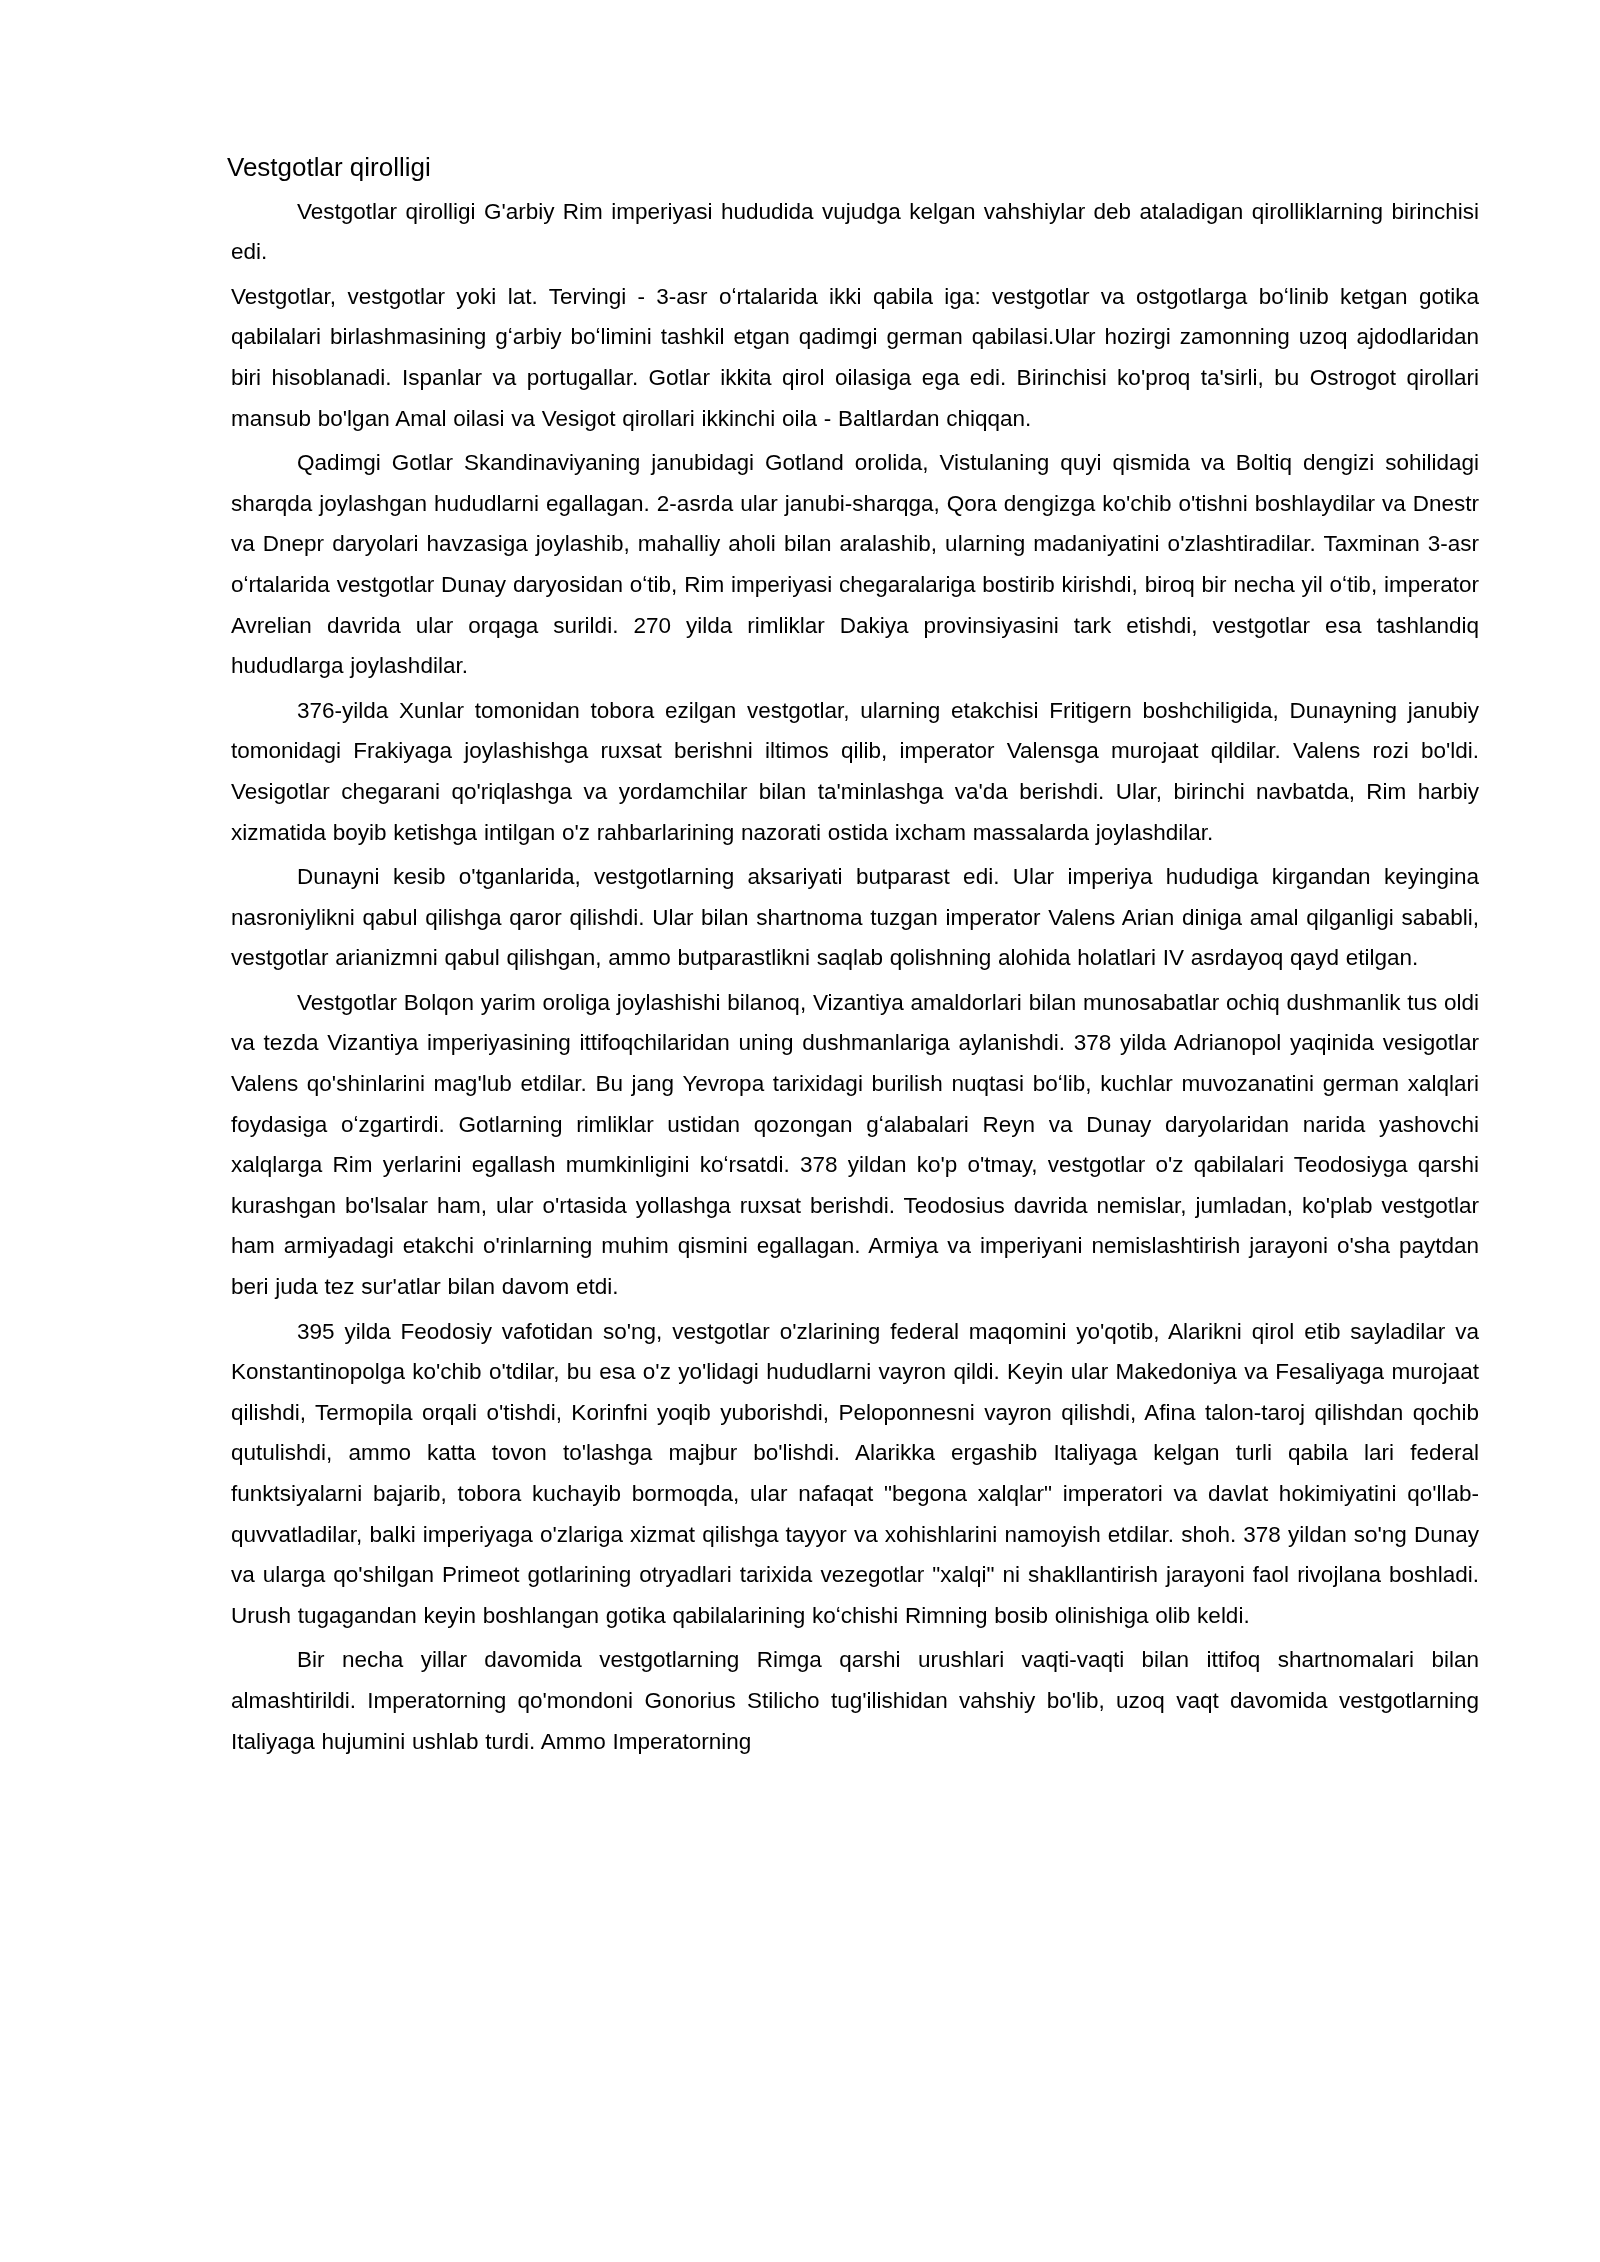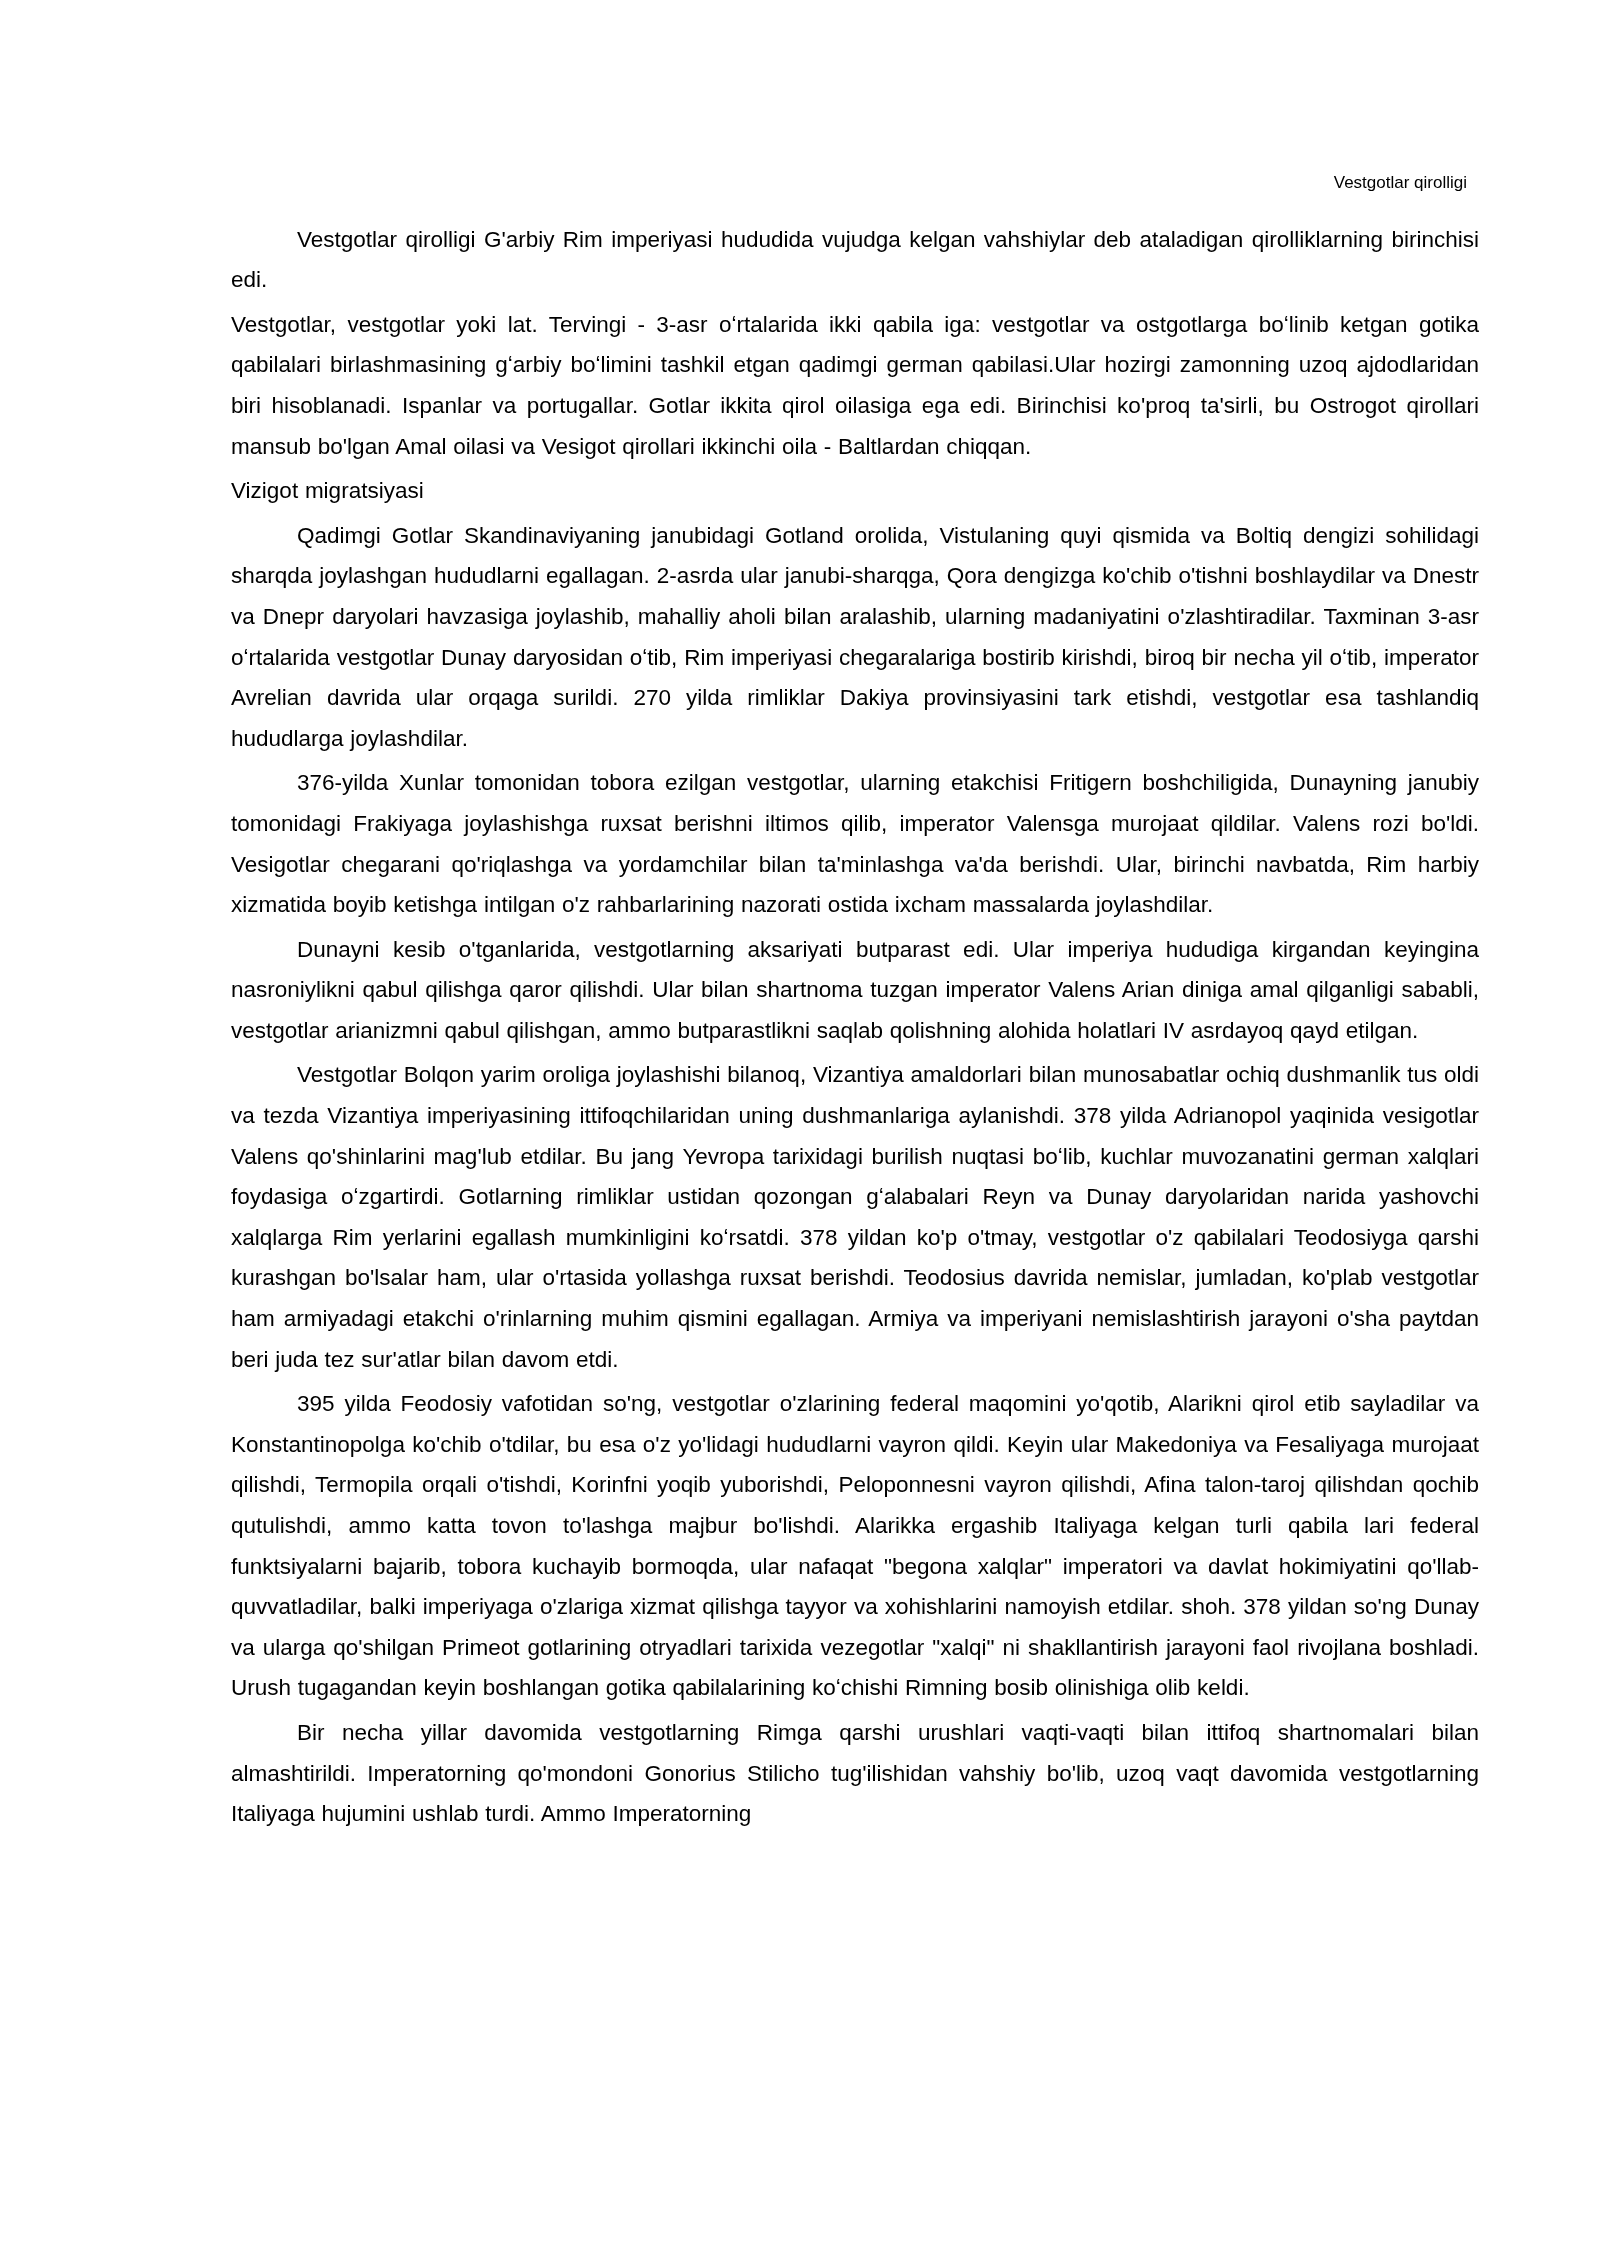--- a/index.html
+++ b/index.html
@@ -15,25 +15,25 @@
   }
   .page {
     box-sizing: border-box;
     width: 1600px;
     height: 2262px;
     padding: 147px 117px 0 227px;
     background: #ffffff;
     overflow: hidden;
   }
   .doc-title {
-    margin: 16px;
-    font-size: 17px;
+    margin: 0;
+    font-size: 26px;
     font-weight: 400;
     line-height: 40.6px;
-    text-align: right;
+    text-align: left;
   }
   .para {
     margin: 4px;
     font-size: 22.5px;
     line-height: 40.6px;
     text-align: justify;
     word-spacing: 0.5px;
   }
   .para.indent {
     text-indent: 66px;
@@ -45,21 +45,20 @@
 </head>
 <body>
 
 <div class="page">
   <h1 class="doc-title">Vestgotlar qirolligi</h1>
 
   <p class="para indent">Vestgotlar qirolligi G'arbiy Rim imperiyasi hududida vujudga kelgan vahshiylar deb ataladigan qirolliklarning birinchisi edi.</p>
 
   <p class="para flush">Vestgotlar, vestgotlar yoki lat. Tervingi - 3-asr oʻrtalarida ikki qabila iga: vestgotlar va ostgotlarga boʻlinib ketgan gotika qabilalari birlashmasining gʻarbiy boʻlimini tashkil etgan qadimgi german qabilasi.Ular hozirgi zamonning uzoq ajdodlaridan biri hisoblanadi. Ispanlar va portugallar. Gotlar ikkita qirol oilasiga ega edi. Birinchisi ko'proq ta'sirli, bu Ostrogot qirollari mansub bo'lgan Amal oilasi va Vesigot qirollari ikkinchi oila - Baltlardan chiqqan.</p>
 
-  <p class="para flush">Vizigot migratsiyasi</p>
 
   <p class="para indent">Qadimgi Gotlar Skandinaviyaning janubidagi Gotland orolida, Vistulaning quyi qismida va Boltiq dengizi sohilidagi sharqda joylashgan hududlarni egallagan. 2-asrda ular janubi-sharqga, Qora dengizga ko'chib o'tishni boshlaydilar va Dnestr va Dnepr daryolari havzasiga joylashib, mahalliy aholi bilan aralashib, ularning madaniyatini o'zlashtiradilar. Taxminan 3-asr oʻrtalarida vestgotlar Dunay daryosidan oʻtib, Rim imperiyasi chegaralariga bostirib kirishdi, biroq bir necha yil oʻtib, imperator Avrelian davrida ular orqaga surildi. 270 yilda rimliklar Dakiya provinsiyasini tark etishdi, vestgotlar esa tashlandiq hududlarga joylashdilar.</p>
 
   <p class="para indent">376-yilda Xunlar tomonidan tobora ezilgan vestgotlar, ularning etakchisi Fritigern boshchiligida, Dunayning janubiy tomonidagi Frakiyaga joylashishga ruxsat berishni iltimos qilib, imperator Valensga murojaat qildilar. Valens rozi bo'ldi. Vesigotlar chegarani qo'riqlashga va yordamchilar bilan ta'minlashga va'da berishdi. Ular, birinchi navbatda, Rim harbiy xizmatida boyib ketishga intilgan o'z rahbarlarining nazorati ostida ixcham massalarda joylashdilar.</p>
 
   <p class="para indent">Dunayni kesib o'tganlarida, vestgotlarning aksariyati butparast edi. Ular imperiya hududiga kirgandan keyingina nasroniylikni qabul qilishga qaror qilishdi. Ular bilan shartnoma tuzgan imperator Valens Arian diniga amal qilganligi sababli, vestgotlar arianizmni qabul qilishgan, ammo butparastlikni saqlab qolishning alohida holatlari IV asrdayoq qayd etilgan.</p>
 
   <p class="para indent">Vestgotlar Bolqon yarim oroliga joylashishi bilanoq, Vizantiya amaldorlari bilan munosabatlar ochiq dushmanlik tus oldi va tezda Vizantiya imperiyasining ittifoqchilaridan uning dushmanlariga aylanishdi. 378 yilda Adrianopol yaqinida vesigotlar Valens qo'shinlarini mag'lub etdilar. Bu jang Yevropa tarixidagi burilish nuqtasi boʻlib, kuchlar muvozanatini german xalqlari foydasiga oʻzgartirdi. Gotlarning rimliklar ustidan qozongan gʻalabalari Reyn va Dunay daryolaridan narida yashovchi xalqlarga Rim yerlarini egallash mumkinligini koʻrsatdi. 378 yildan ko'p o'tmay, vestgotlar o'z qabilalari Teodosiyga qarshi kurashgan bo'lsalar ham, ular o'rtasida yollashga ruxsat berishdi. Teodosius davrida nemislar, jumladan, ko'plab vestgotlar ham armiyadagi etakchi o'rinlarning muhim qismini egallagan. Armiya va imperiyani nemislashtirish jarayoni o'sha paytdan beri juda tez sur'atlar bilan davom etdi.</p>
 
   <p class="para indent">395 yilda Feodosiy vafotidan so'ng, vestgotlar o'zlarining federal maqomini yo'qotib, Alarikni qirol etib sayladilar va Konstantinopolga ko'chib o'tdilar, bu esa o'z yo'lidagi hududlarni vayron qildi. Keyin ular Makedoniya va Fesaliyaga murojaat qilishdi, Termopila orqali o'tishdi, Korinfni yoqib yuborishdi, Peloponnesni vayron qilishdi, Afina talon-taroj qilishdan qochib qutulishdi, ammo katta tovon to'lashga majbur bo'lishdi. Alarikka ergashib Italiyaga kelgan turli qabila lari federal funktsiyalarni bajarib, tobora kuchayib bormoqda, ular nafaqat "begona xalqlar" imperatori va davlat hokimiyatini qo'llab-quvvatladilar, balki imperiyaga o'zlariga xizmat qilishga tayyor va xohishlarini namoyish etdilar. shoh. 378 yildan so'ng Dunay va ularga qo'shilgan Primeot gotlarining otryadlari tarixida vezegotlar "xalqi" ni shakllantirish jarayoni faol rivojlana boshladi. Urush tugagandan keyin boshlangan gotika qabilalarining koʻchishi Rimning bosib olinishiga olib keldi.</p>

